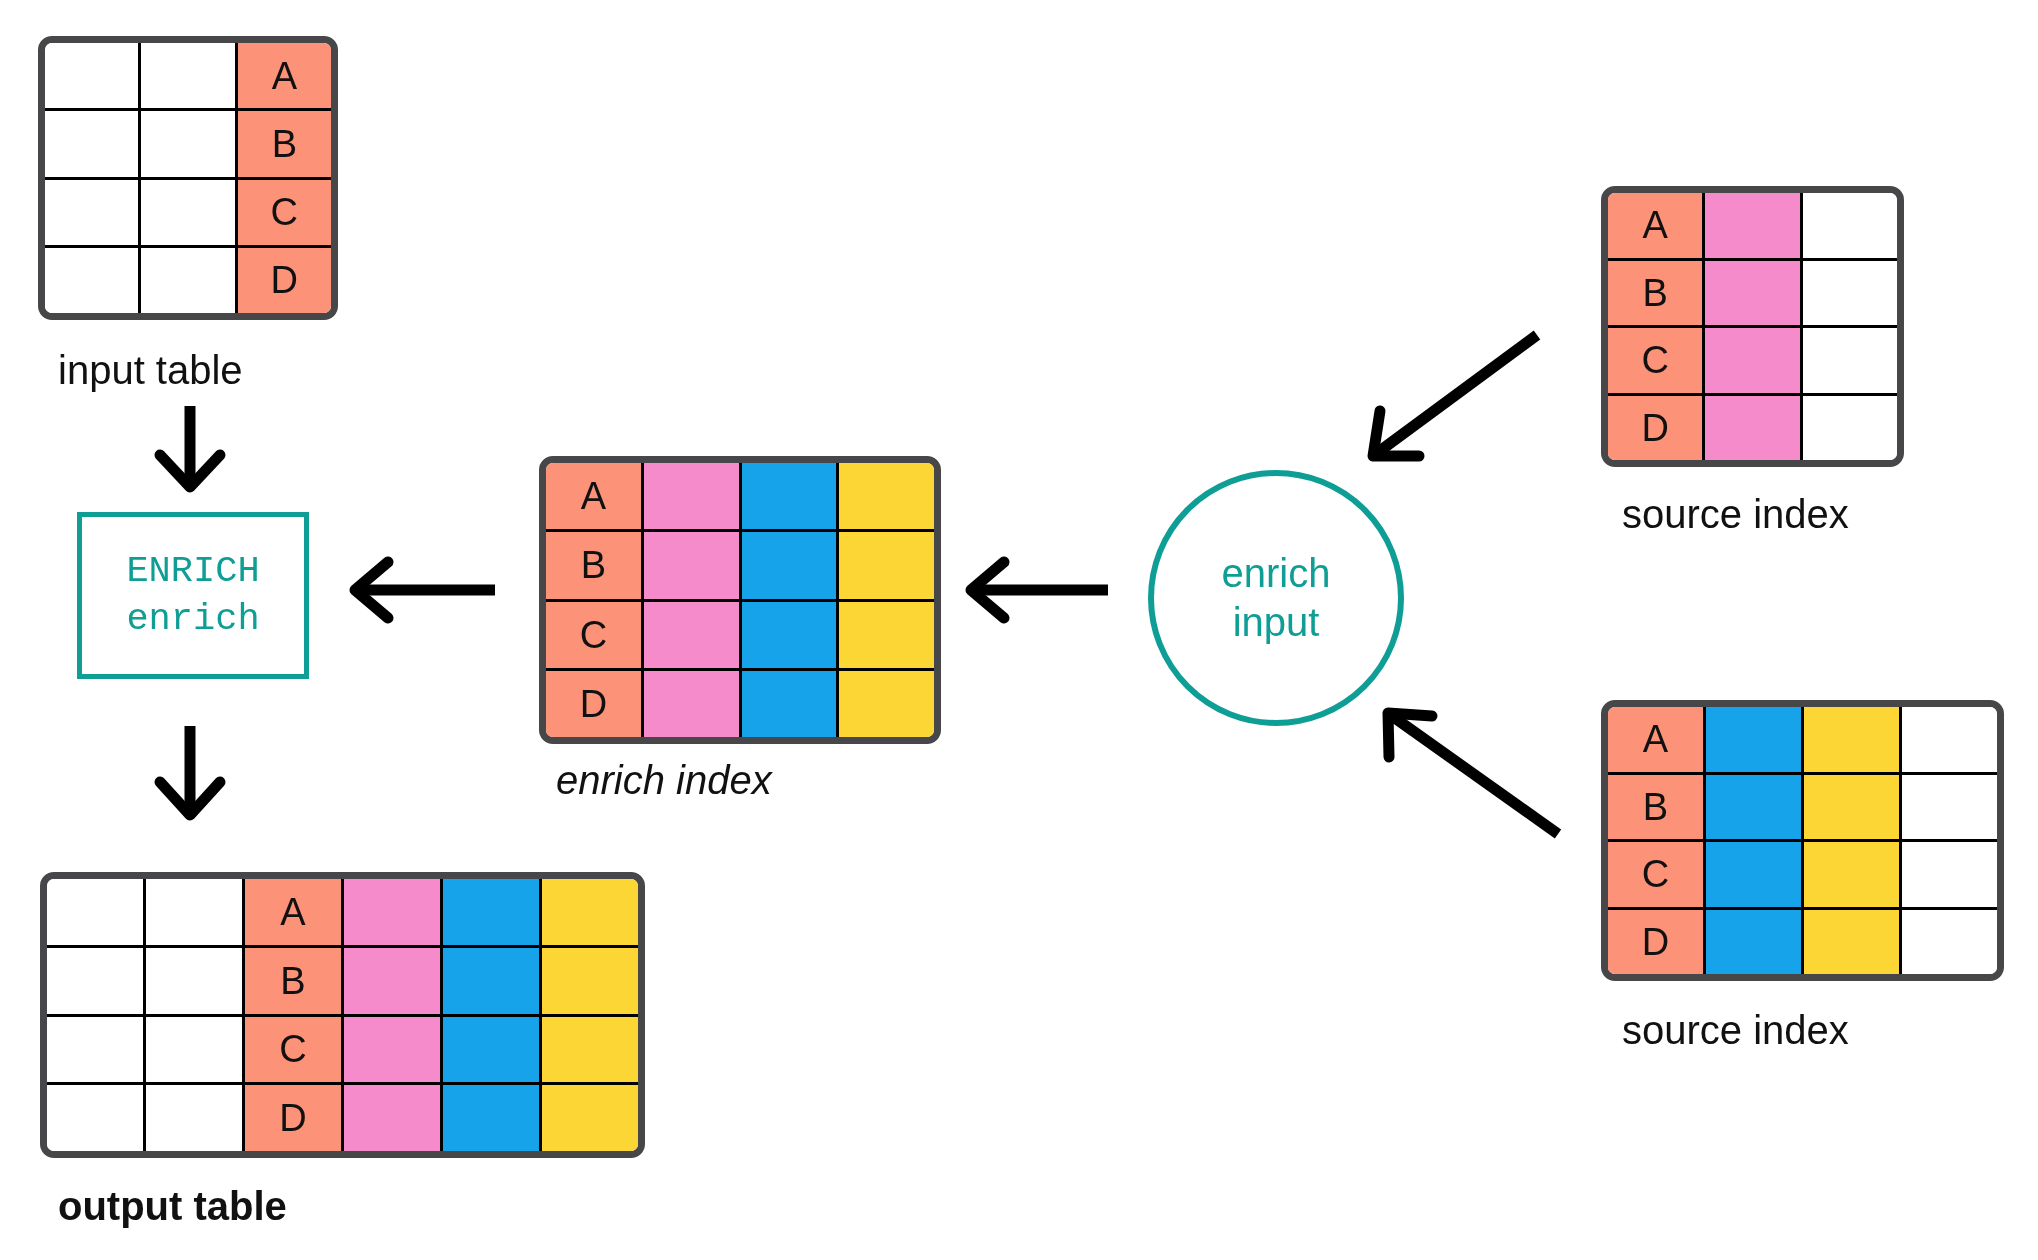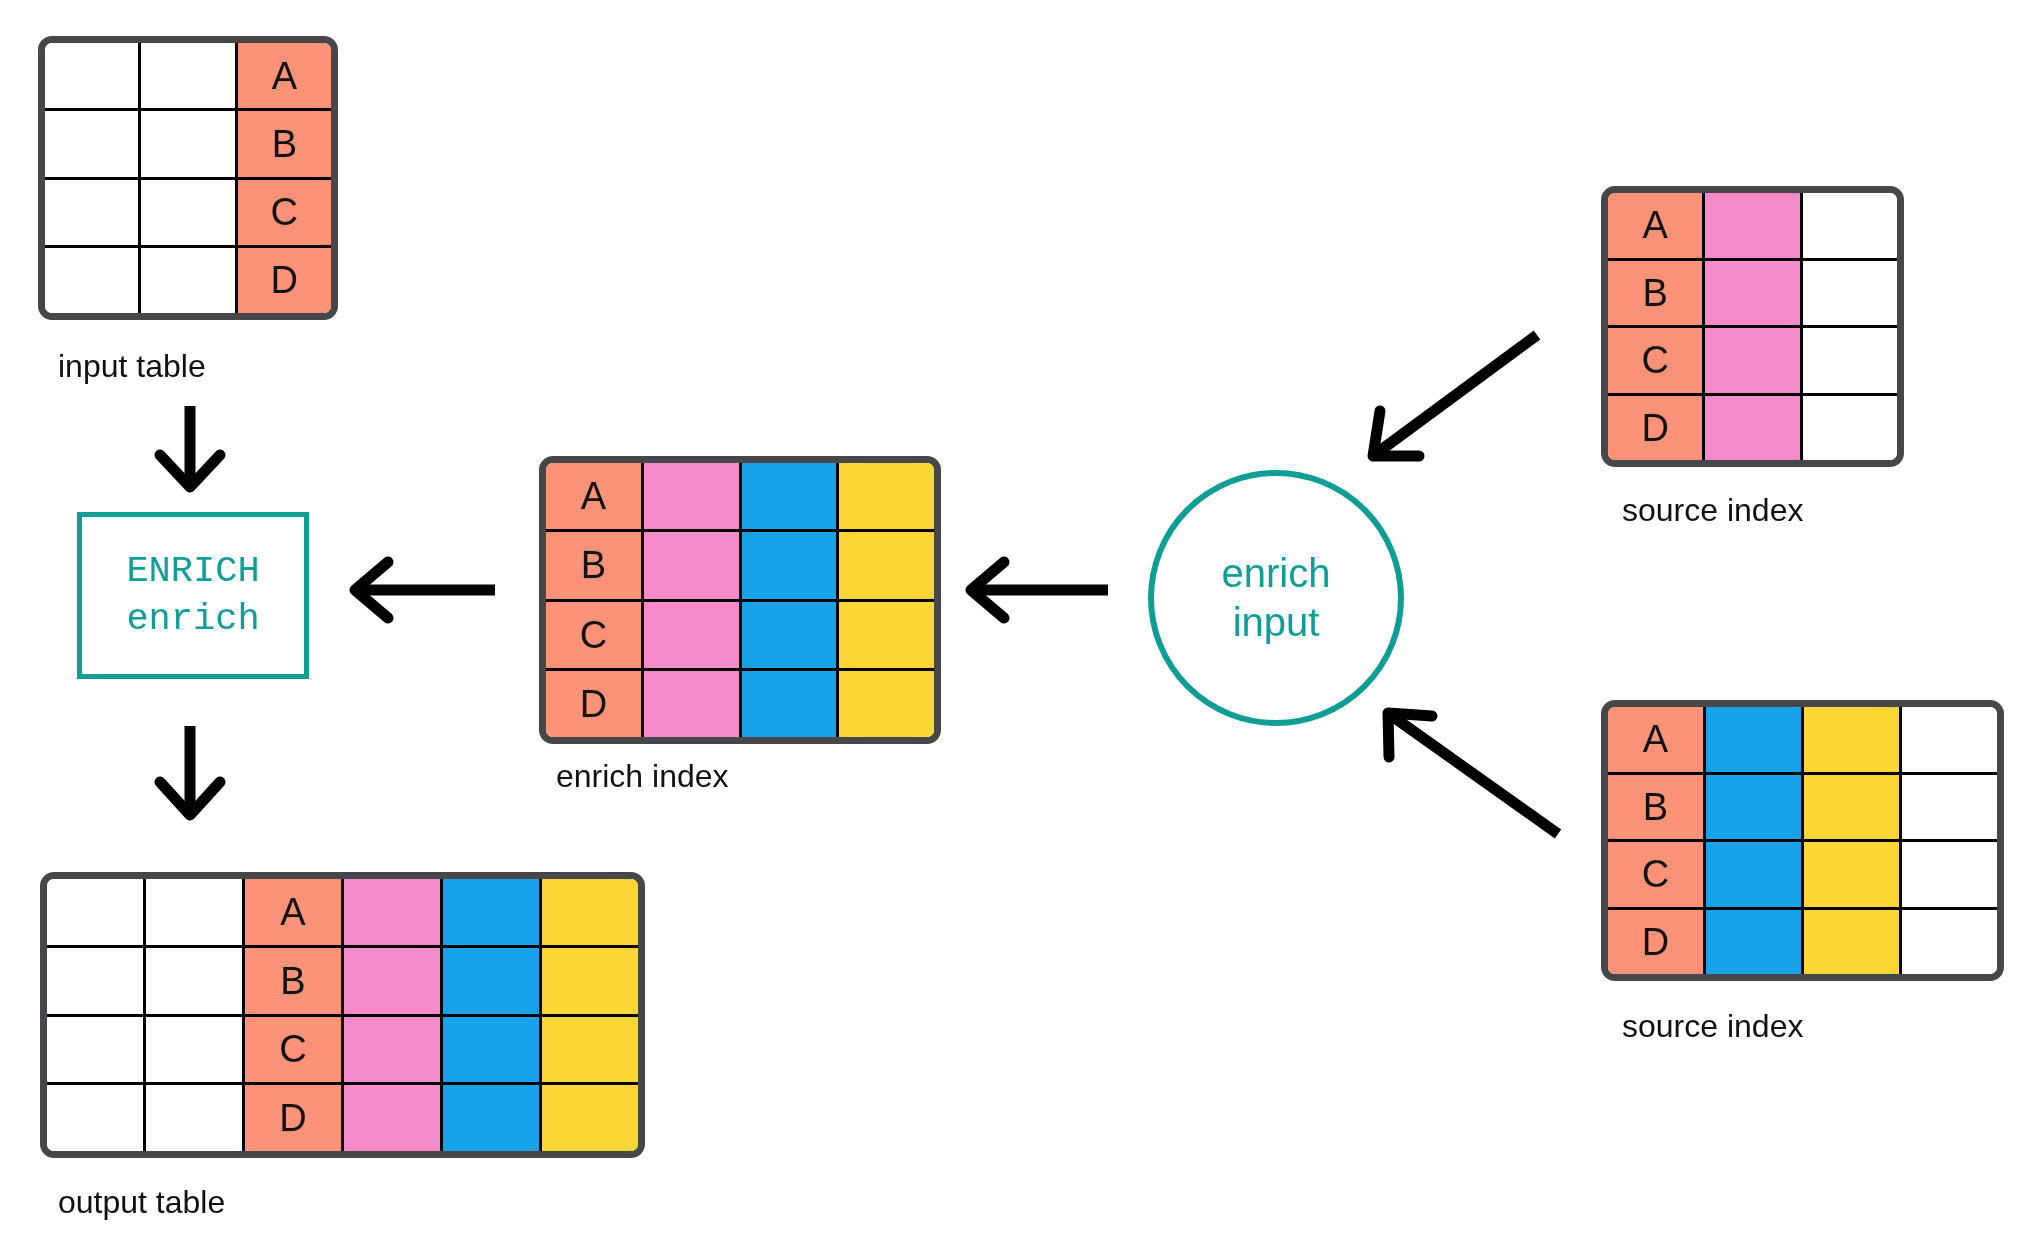--- a/index.html
+++ b/index.html
@@ -55,21 +55,21 @@
 
   .c-white  { background: #ffffff; }
   .c-salmon { background: #fc9277; }
   .c-pink   { background: #f58bcb; }
   .c-blue   { background: #17a3ea; }
   .c-yellow { background: #fcd634; }
 
   
   .caption {
     position: absolute;
-    font-size: 32px;
+    font-size: 40px;
     color: #111111;
     white-space: nowrap;
     line-height: 1;
   }
 
   
   #enrich-command {
     position: absolute;
     box-sizing: border-box;
     border: 5px solid #0f9e95;
@@ -170,21 +170,21 @@
         <div class="tcell c-blue"></div>
         <div class="tcell c-yellow"></div>
       </div>
       <div class="trow">
         <div class="tcell c-salmon">D</div>
         <div class="tcell c-pink"></div>
         <div class="tcell c-blue"></div>
         <div class="tcell c-yellow"></div>
       </div>
     </div>
-  <div class="caption" id="enrich-index-caption" style="left:556px; top:760px;">enrich index</div>
+  <div class="caption" id="enrich-index-caption" style="left:556px; top:760px;font-style:italic;">enrich index</div>
 
   <div id="enrich-policy" style="left:1148px; top:470px; width:256px; height:256px;">
     <div class="pol-line">enrich</div>
     <div class="pol-line">input</div>
   </div>
 
   <div class="tbl" id="source-index-top" style="left:1601px; top:186px; width:303px; height:281px;">
       <div class="trow">
         <div class="tcell c-salmon">A</div>
         <div class="tcell c-pink"></div>
@@ -263,21 +263,21 @@
       </div>
       <div class="trow">
         <div class="tcell c-white"></div>
         <div class="tcell c-white"></div>
         <div class="tcell c-salmon">D</div>
         <div class="tcell c-pink"></div>
         <div class="tcell c-blue"></div>
         <div class="tcell c-yellow"></div>
       </div>
     </div>
-  <div class="caption" id="output-table-caption" style="left:58px; top:1186px;">output table</div>
+  <div class="caption" id="output-table-caption" style="left:58px; top:1186px;font-weight:bold;">output table</div>
 
   <svg id="arrows" viewBox="0 0 2038 1260">
 
     <g>
       <path d="M 190 406 L 190 484"></path>
       <path class="head" d="M 160 455 L 190 487 L 220 455"></path>
     </g>
 
     <g>
       <path d="M 190 726 L 190 812"></path>

